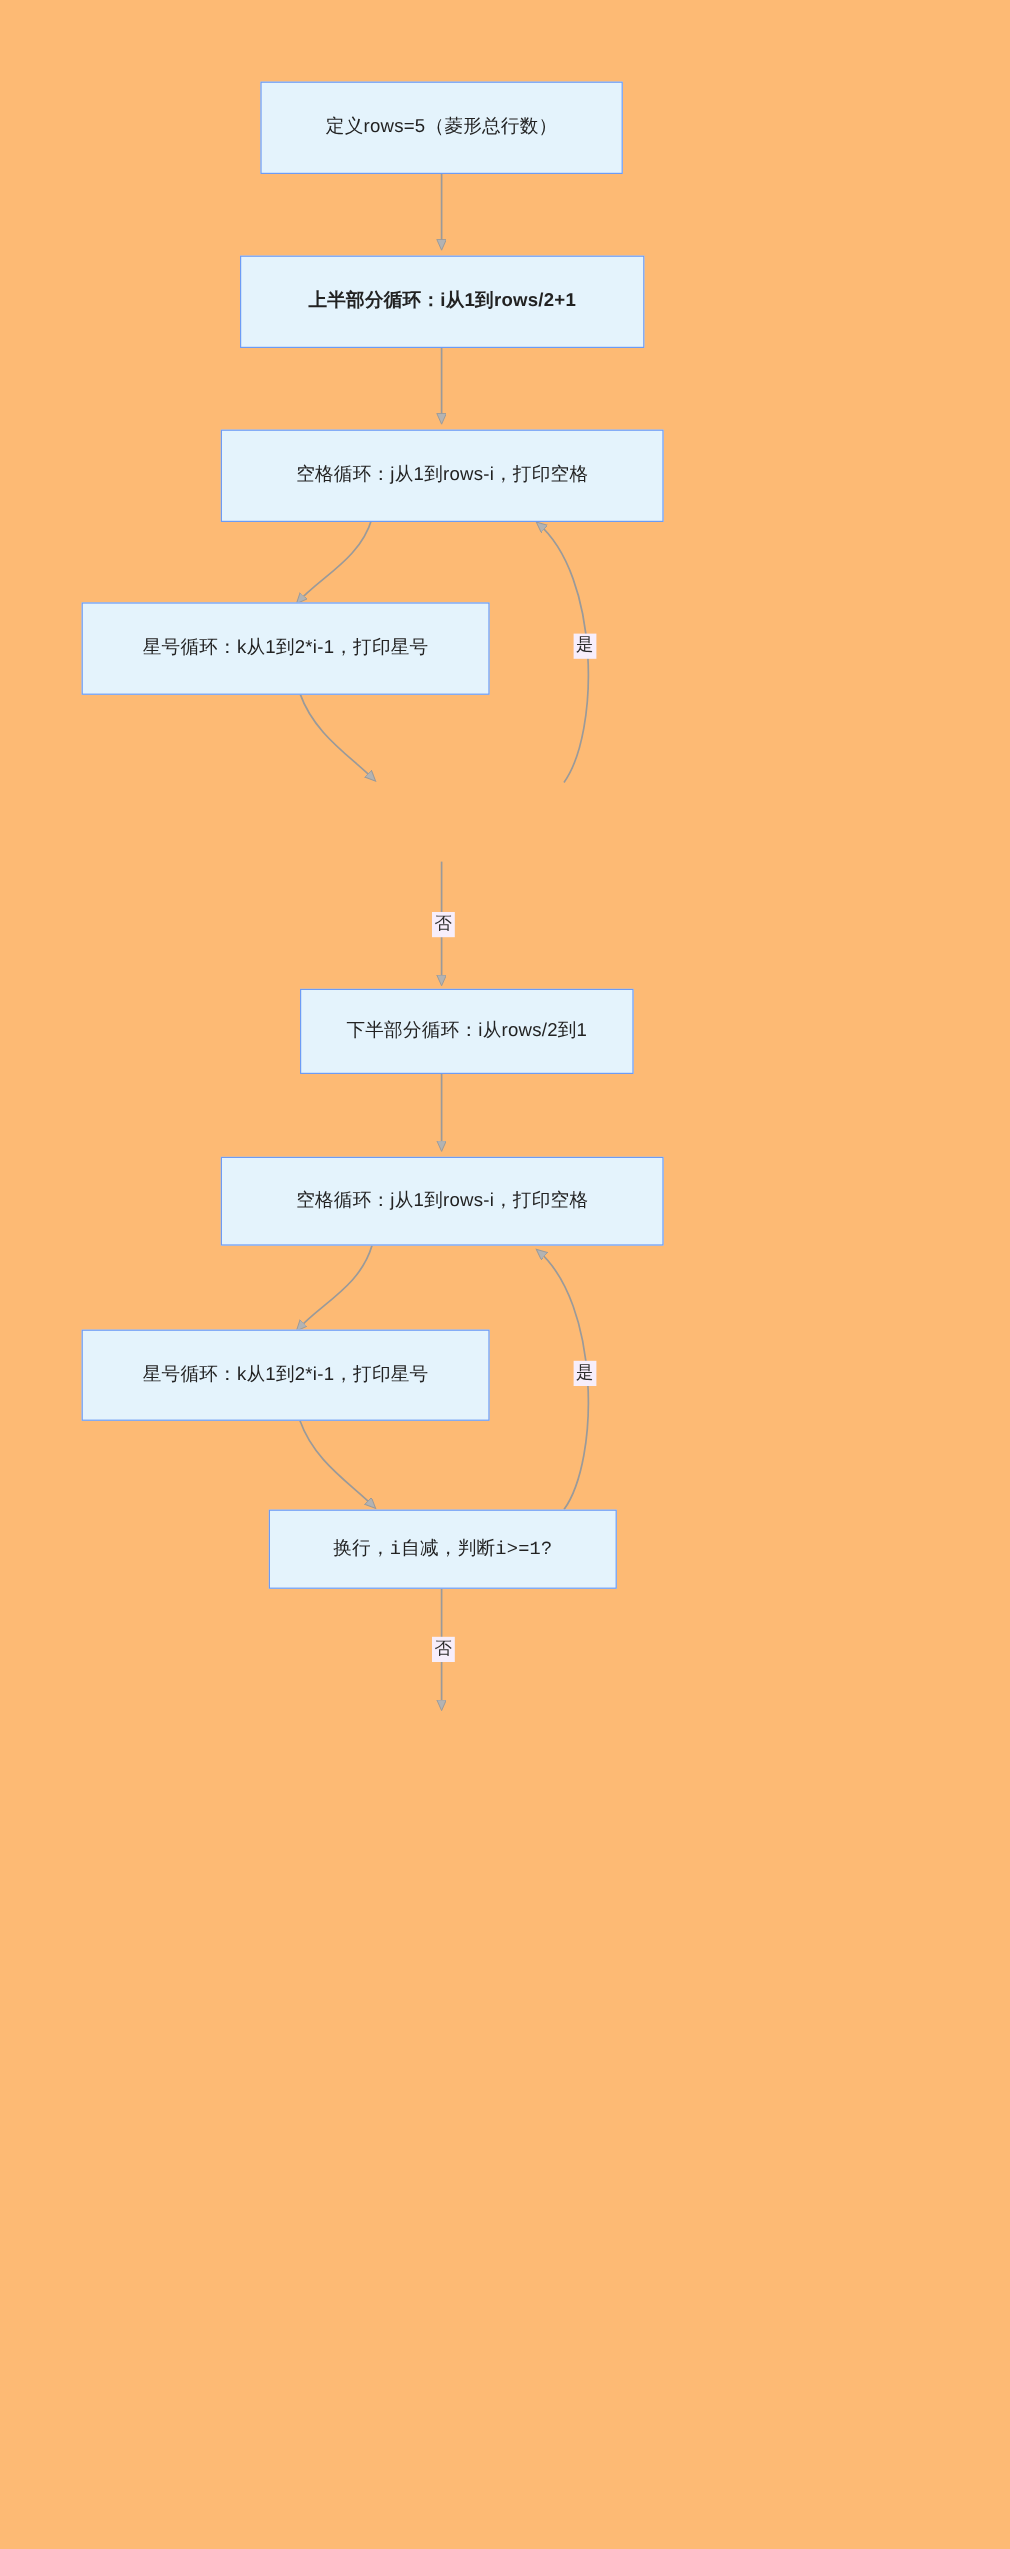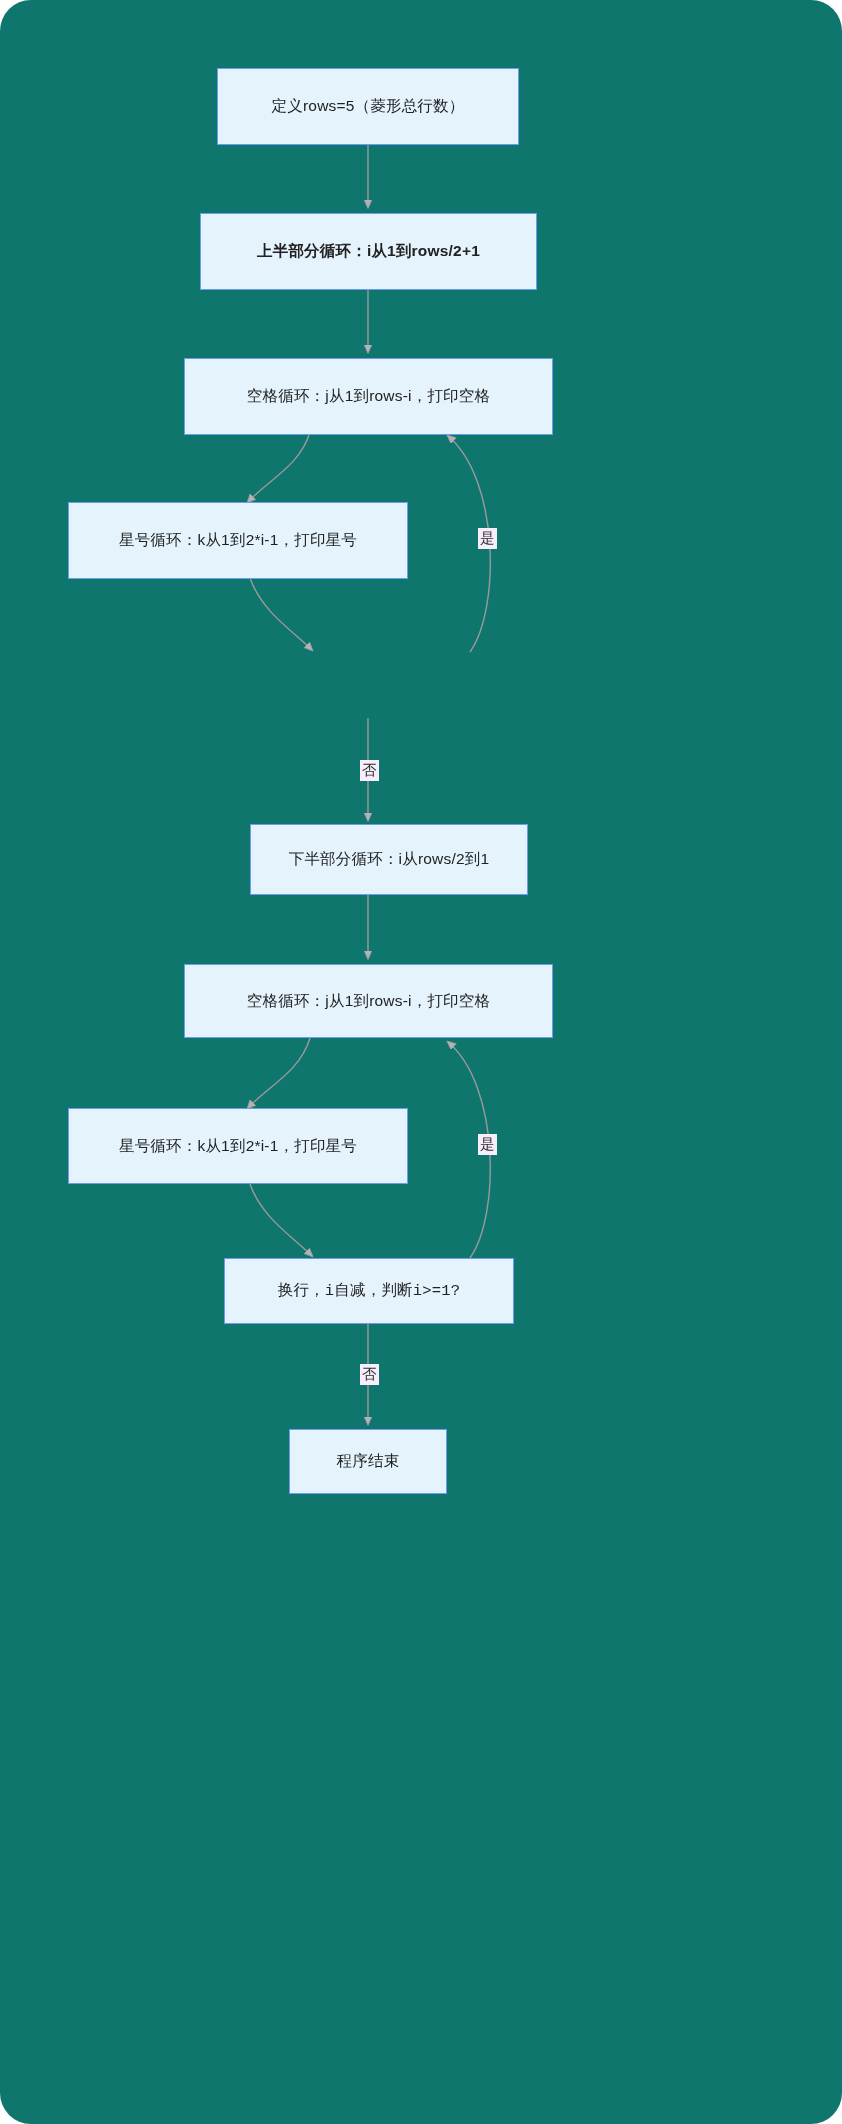--- a/index.html
+++ b/index.html
@@ -7,23 +7,22 @@
     padding: 0;
     background: #ffffff;
   }
   body {
     font-family: "Liberation Sans", "DejaVu Sans", sans-serif;
   }
   #canvas {
     position: relative;
     width: 842px;
     height: 2124px;
-    background: #0f766e;
+    background: #fdba74;
     overflow: hidden;
-    border-radius: 31px;
   }
   svg.edges {
     position: absolute;
     left: 0;
     top: 0;
     width: 842px;
     height: 2124px;
     pointer-events: none;
   }
   .node {
@@ -115,23 +114,20 @@
   </div>
 
   <div class="node" style="left:68px; top:1108px; width:340px; height:76px;">
     <span>星号循环：k从1到2*i-1，打印星号</span>
   </div>
 
   <div class="node" style="left:224px; top:1258px; width:290px; height:66px;font-family:Liberation Mono, monospace;">
     <span>换行，i自减，判断i&gt;=1?</span>
   </div>
 
-  <div class="node" style="left:289px; top:1429px; width:158px; height:65px;">
-    <span>程序结束</span>
-  </div>
 
   <div class="edge-label" style="left:478px; top:528px;">
     <span>是</span>
   </div>
 
   <div class="edge-label" style="left:360px; top:760px;">
     <span>否</span>
   </div>
 
   <div class="edge-label" style="left:478px; top:1134px;">

